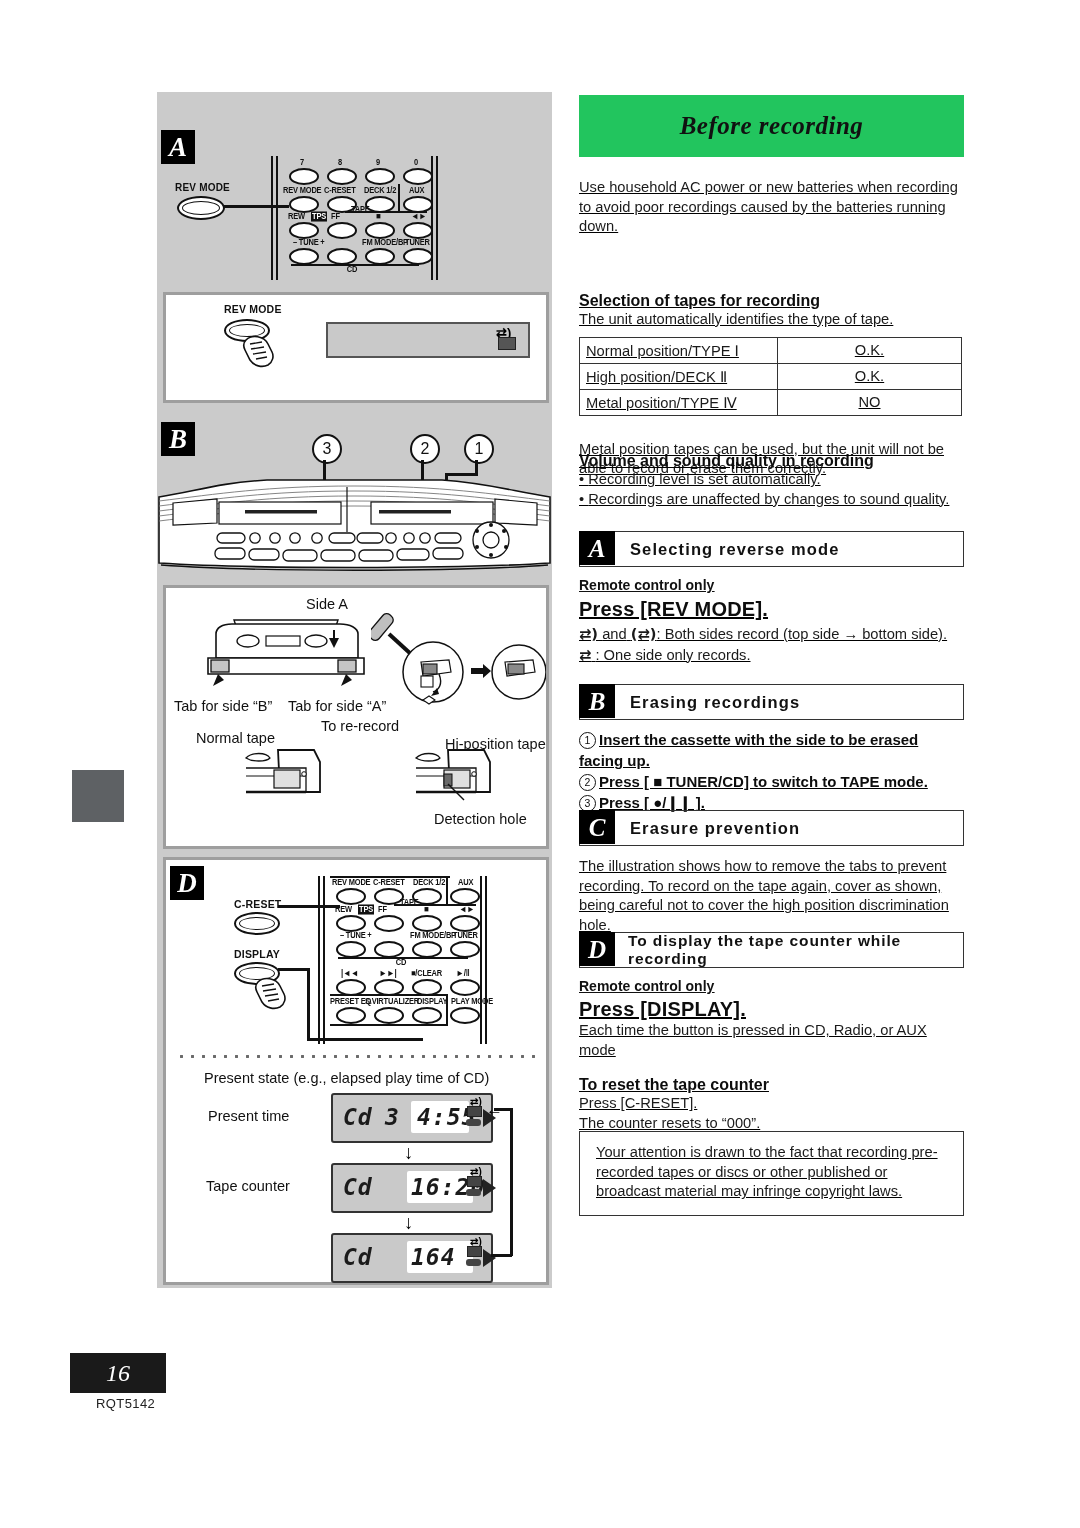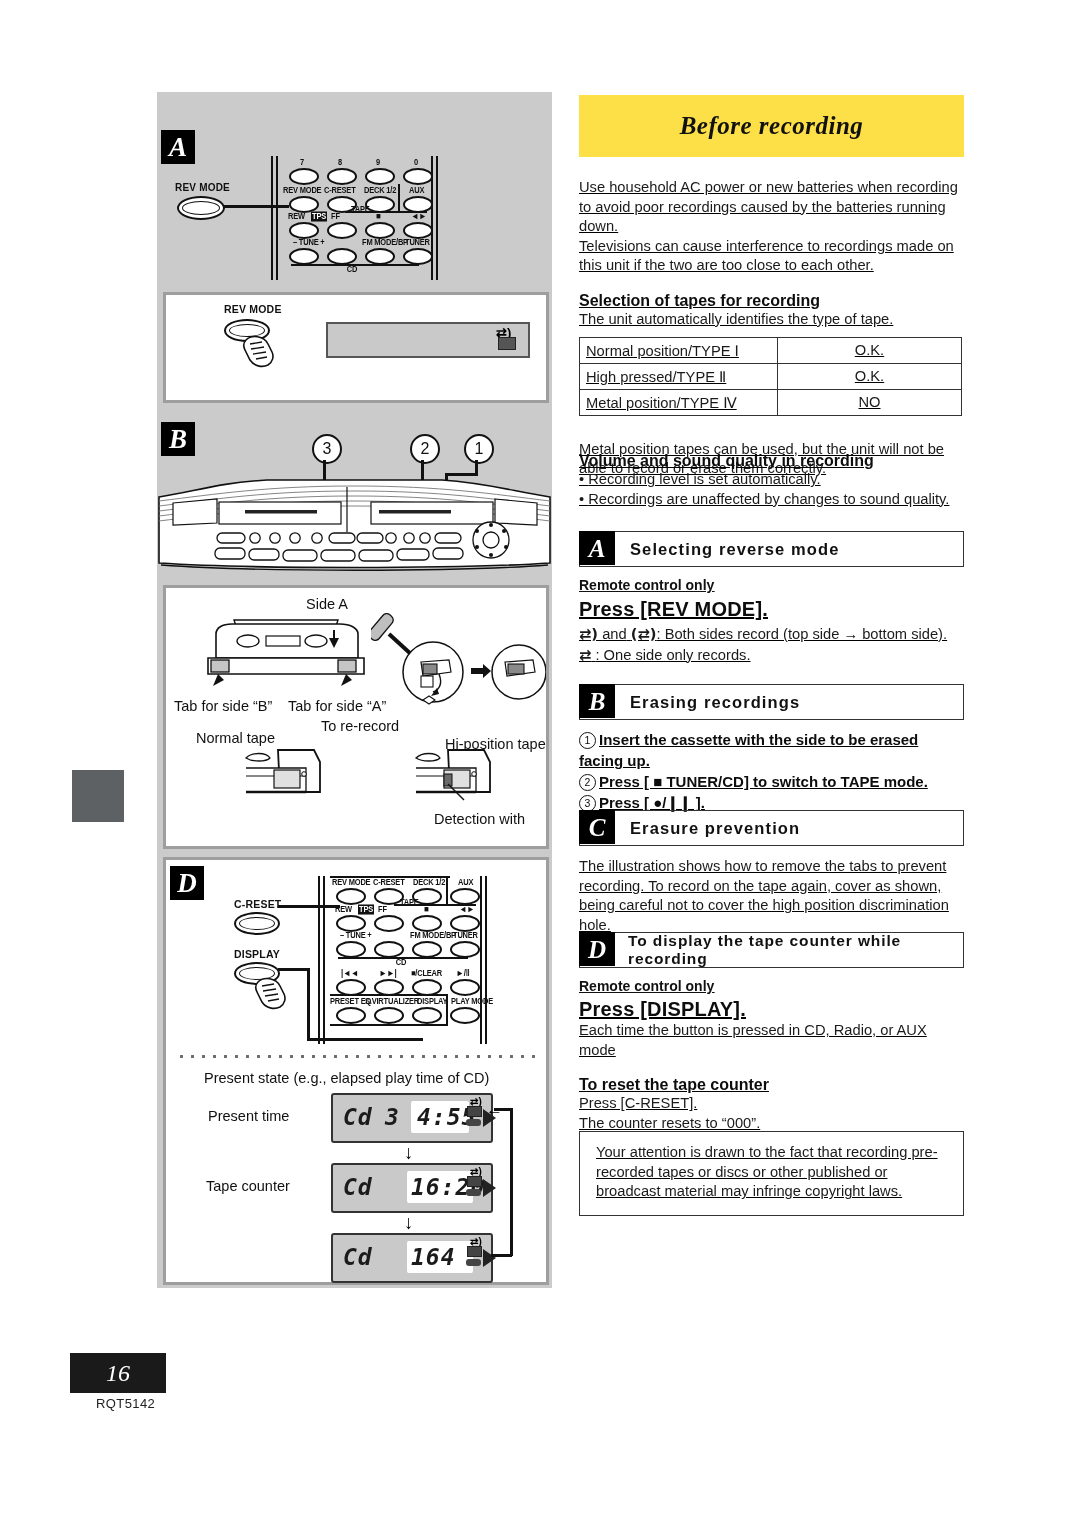--- a/index.html
+++ b/index.html
@@ -63,21 +63,21 @@
   
   .lcd{position:absolute;background:#c9c9c9;border:2.5px solid #333;border-radius:3px;}
   .lcdseg{position:absolute;font-family:"DejaVu Sans Mono",monospace;font-weight:bold;
      font-style:italic;color:#1b1b1b;letter-spacing:1px;}
   .lcdwhite{position:absolute;background:#fff;border-radius:2px;}
   .lcd-arrow{position:absolute;width:0;height:0;border-left:13px solid #222;
      border-top:9px solid transparent;border-bottom:9px solid transparent;}
 
   
   .rcol{position:absolute;left:579px;top:95px;width:385px;text-decoration:underline;}
-  .title-bar{position:absolute;left:579px;top:95px;width:385px;height:62px;background:#fde047;}
+  .title-bar{position:absolute;left:579px;top:95px;width:385px;height:62px;background:#22c55e;}
   .title-txt{position:absolute;left:0;top:0;width:385px;height:62px;
      display:flex;align-items:center;justify-content:center;
      font-family:"Liberation Serif",serif;font-style:italic;font-weight:bold;font-size:25px;
      letter-spacing:.5px;color:#111;}
 
   .body-txt{font-size:14.7px;line-height:19.6px;color:#1a1a1a;}
   .h-bold{font-size:16px;font-weight:bold;color:#0d0d0d;}
 
   table.tapes{border-collapse:collapse;width:383px;margin-top:7px;}
   table.tapes td{border:1.4px solid #333;font-size:14.7px;padding:2px 6px;height:21px;color:#1a1a1a;}
@@ -288,21 +288,21 @@
         <path d="M2 10 C 8 4, 22 4, 26 10 C 22 14, 8 14, 2 10 Z" fill="#fff" stroke="#111" stroke-width="1.3"></path>
         <path d="M34 2 L70 2 L76 14 L76 44 L36 44 Z" fill="#fff" stroke="#111" stroke-width="1.8"></path>
         <path d="M2 20 L62 20 L62 44 L2 44" fill="#fff" stroke="#111" stroke-width="1.3"></path>
         <path d="M2 28 L62 28" stroke="#111" stroke-width="1"></path>
         <rect x="30" y="22" width="26" height="18" fill="#e0e0e0" stroke="#111" stroke-width="1.2"></rect>
         <rect x="30" y="26" width="8" height="12" fill="#6a6a6a" stroke="#111" stroke-width="1"></rect>
         <circle cx="60" cy="26" r="2.3" fill="#fff" stroke="#111" stroke-width="1"></circle>
         <path d="M2 44 L62 44" stroke="#111" stroke-width="2.4"></path>
         <path d="M34 36 L50 52" stroke="#111" stroke-width="1.4"></path>
       </svg>
-      <div class="clab" style="left:268px;top:223px;">Detection with</div>
+      <div class="clab" style="left:268px;top:223px;">Detection hole</div>
     </div>
 
     <div class="white-box" style="left:6px;top:765px;width:380px;height:422px;">
       <div class="tag" style="left:4px;top:6px;">D</div>
 
       <div class="biglbl" style="left:68px;top:38px;font-size:10.5px;font-weight:bold;">C-RESET</div>
       <div class="bigbtn" style="left:68px;top:52px;width:42px;height:19px;"></div>
       <div class="leadline" style="left:112px;top:45px;width:62px;height:2.5px;"></div>
 
       <div class="biglbl" style="left:68px;top:88px;font-size:10.5px;font-weight:bold;">DISPLAY</div>
@@ -422,34 +422,33 @@
     </div>
 
   </div>
 
   <div class="title-bar">
     <div class="title-txt">Before recording</div>
   </div>
 
   <div class="rcol" style="top:178px;">
     <div class="body-txt">Use household AC power or new batteries when recording to avoid poor recordings caused by the batteries running down.</div>
-    <div class="body-txt">Televisions can cause interference to recordings made on this unit if the two are too close to each other.</div>
   </div>
 
   <div class="rcol" style="top:292px;">
     <div class="h-bold">Selection of tapes for recording</div>
     <div class="body-txt">The unit automatically identifies the type of tape.</div>
     <table class="tapes">
       <tbody>
           <tr>
         <td style="width:185px;">Normal position/TYPE Ⅰ</td>
         <td class="ok">O.K.</td>
       </tr>
       <tr>
-        <td>High pressed/TYPE Ⅱ</td>
+        <td>High position/DECK Ⅱ</td>
         <td class="ok">O.K.</td>
       </tr>
       <tr>
         <td>Metal position/TYPE Ⅳ</td>
         <td class="ok">NO</td>
       </tr>
     </tbody>
       </table>
     <div class="body-txt" style="margin-top:24px;">Metal position tapes can be used, but the unit will not be able to record or erase them correctly.</div>
   </div>

